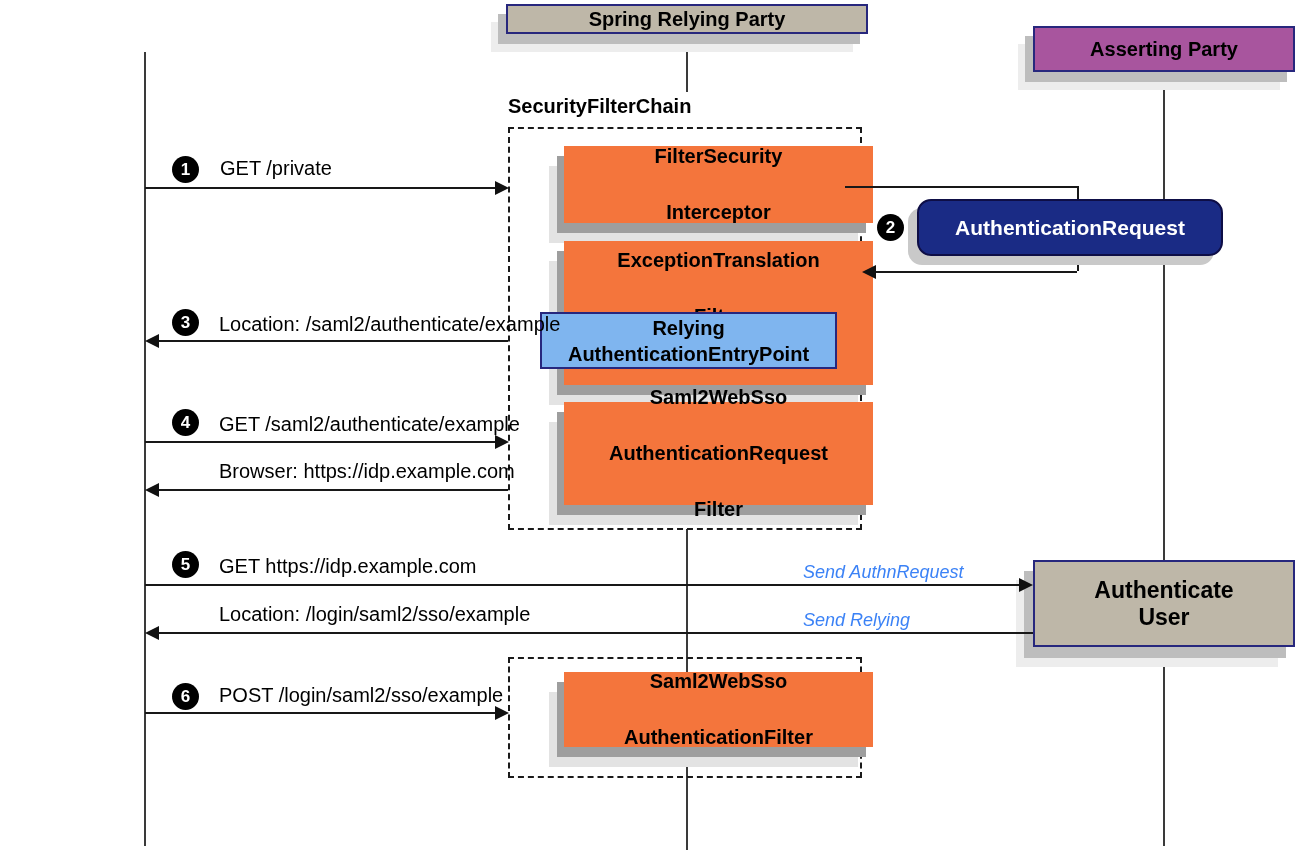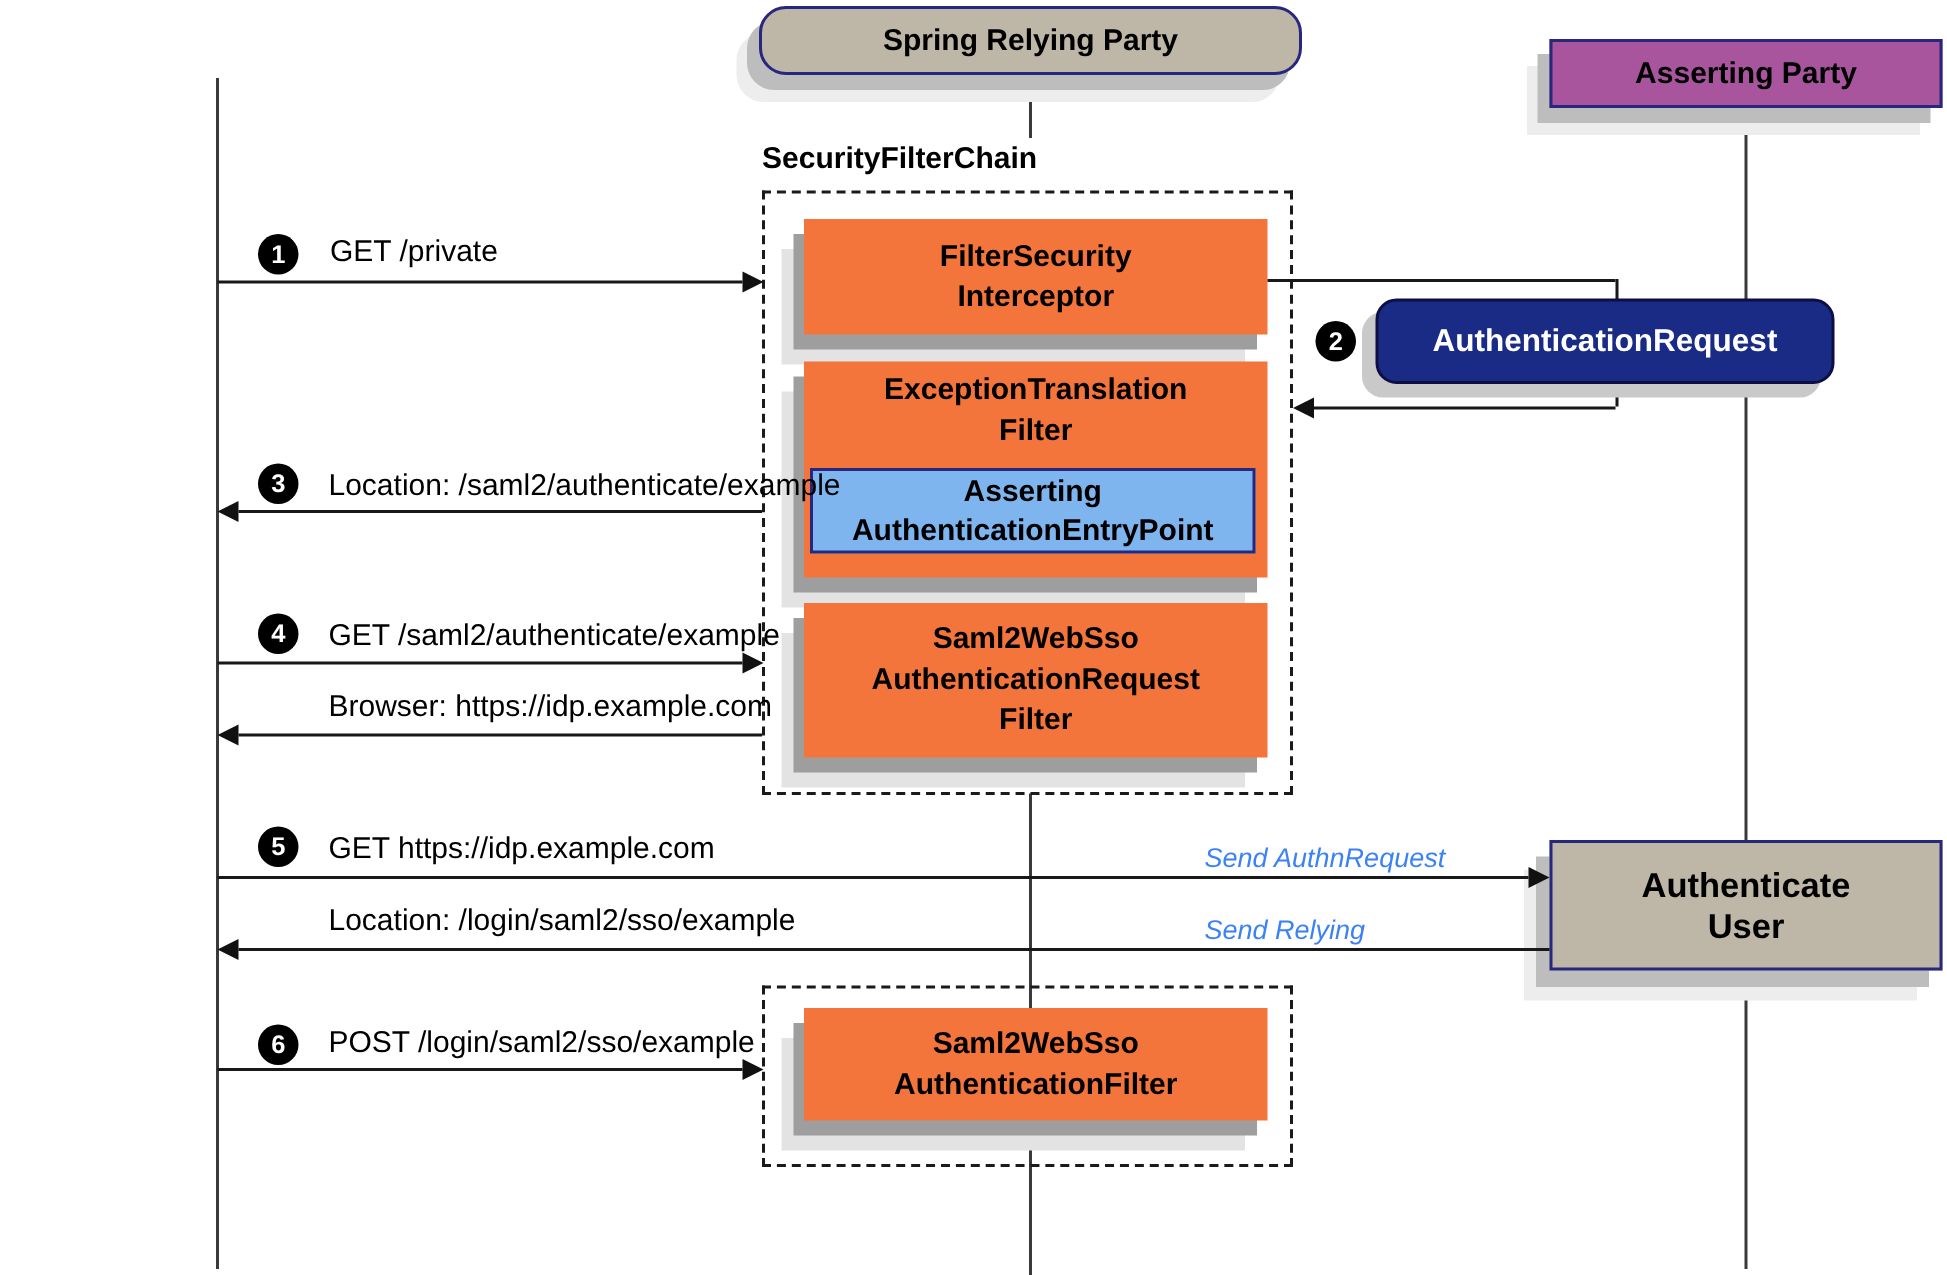--- a/index.html
+++ b/index.html
@@ -12,36 +12,36 @@
   #ll-browser   { left:144px; top:52px;  height:794px; }
   #ll-spring-top{ left:686px; top:50px;  height:42px;  }
   #ll-spring-bot{ left:686px; top:529px; height:321px; }
   #ll-assert    { left:1163px; top:50px; height:796px; }
 
   
   .party { position:absolute; z-index:3; border:2px solid #27277D; display:flex;
            align-items:center; justify-content:center; font-weight:bold; font-size:20px;
            color:#000; box-shadow:-8px 10px 0 #bdbdbd, -15px 18px 0 #ededed; }
   #party-browser  { left:14px;   top:6px; width:265px; height:45px; background:#A8559E; }
-  #party-relying  { left:506px;  top:4px; width:362px; height:46px; background:#BEB7A8;border-radius:18px; }
+  #party-relying  { left:506px;  top:4px; width:362px; height:30px; background:#BEB7A8; }
   #party-assert   { left:1033px; top:4px; width:262px; height:46px; background:#A8559E;margin-top:22px; }
 
   
   #sfc-title { position:absolute; left:508px; top:95px; font-size:20px; font-weight:bold; z-index:4; }
 
   
   .dashedbox { position:absolute; border:2px dashed #1a1a1a; z-index:2; background:transparent; }
   #dashed1 { left:508px; top:127px; width:354px; height:403px; }
   #dashed2 { left:508px; top:657px; width:354px; height:121px; }
 
   
-  .obox { position:absolute; left:536px; width:309px; background:#F4753C; z-index:3;
+  .obox { position:absolute; left:564px; width:309px; background:#F4753C; z-index:3;
           display:flex; flex-direction:column; align-items:center; justify-content:center;
           font-weight:bold; font-size:20px; line-height:27px; color:#000;
-          box-shadow:-7px 10px 0 #9e9e9e, -15px 20px 0 #e3e3e3; }
+          box-shadow:-7px 10px 0 #9e9e9e, -15px 20px 0 #e3e3e3;gap:29px; }
   #box-fsi { top:146px; height:77px; }
   #box-etf { top:241px; height:144px; justify-content:flex-start; padding-top:6px; }
   #box-srf { top:402px; height:103px; }
   #box-saf { top:672px; height:75px; }
 
   
   #box-entry { position:absolute; left:540px; top:312px; width:297px; height:57px;
                background:#7FB5EF; border:2px solid #27277D; z-index:4;
                display:flex; flex-direction:column; align-items:center; justify-content:center;
                font-weight:bold; font-size:20px; line-height:26px; }
@@ -136,21 +136,21 @@
     <span>FilterSecurity</span>
     <span>Interceptor</span>
   </div>
 
   <div class="obox" id="box-etf">
     <span>ExceptionTranslation</span>
     <span>Filter</span>
   </div>
 
   <div id="box-entry">
-    <span>Asserting</span>
+    <span>Relying</span>
     <span>AuthenticationEntryPoint</span>
   </div>
 
   <div class="obox" id="box-srf">
     <span>Saml2WebSso</span>
     <span>AuthenticationRequest</span>
     <span>Filter</span>
   </div>
 
   <div class="obox" id="box-saf">

